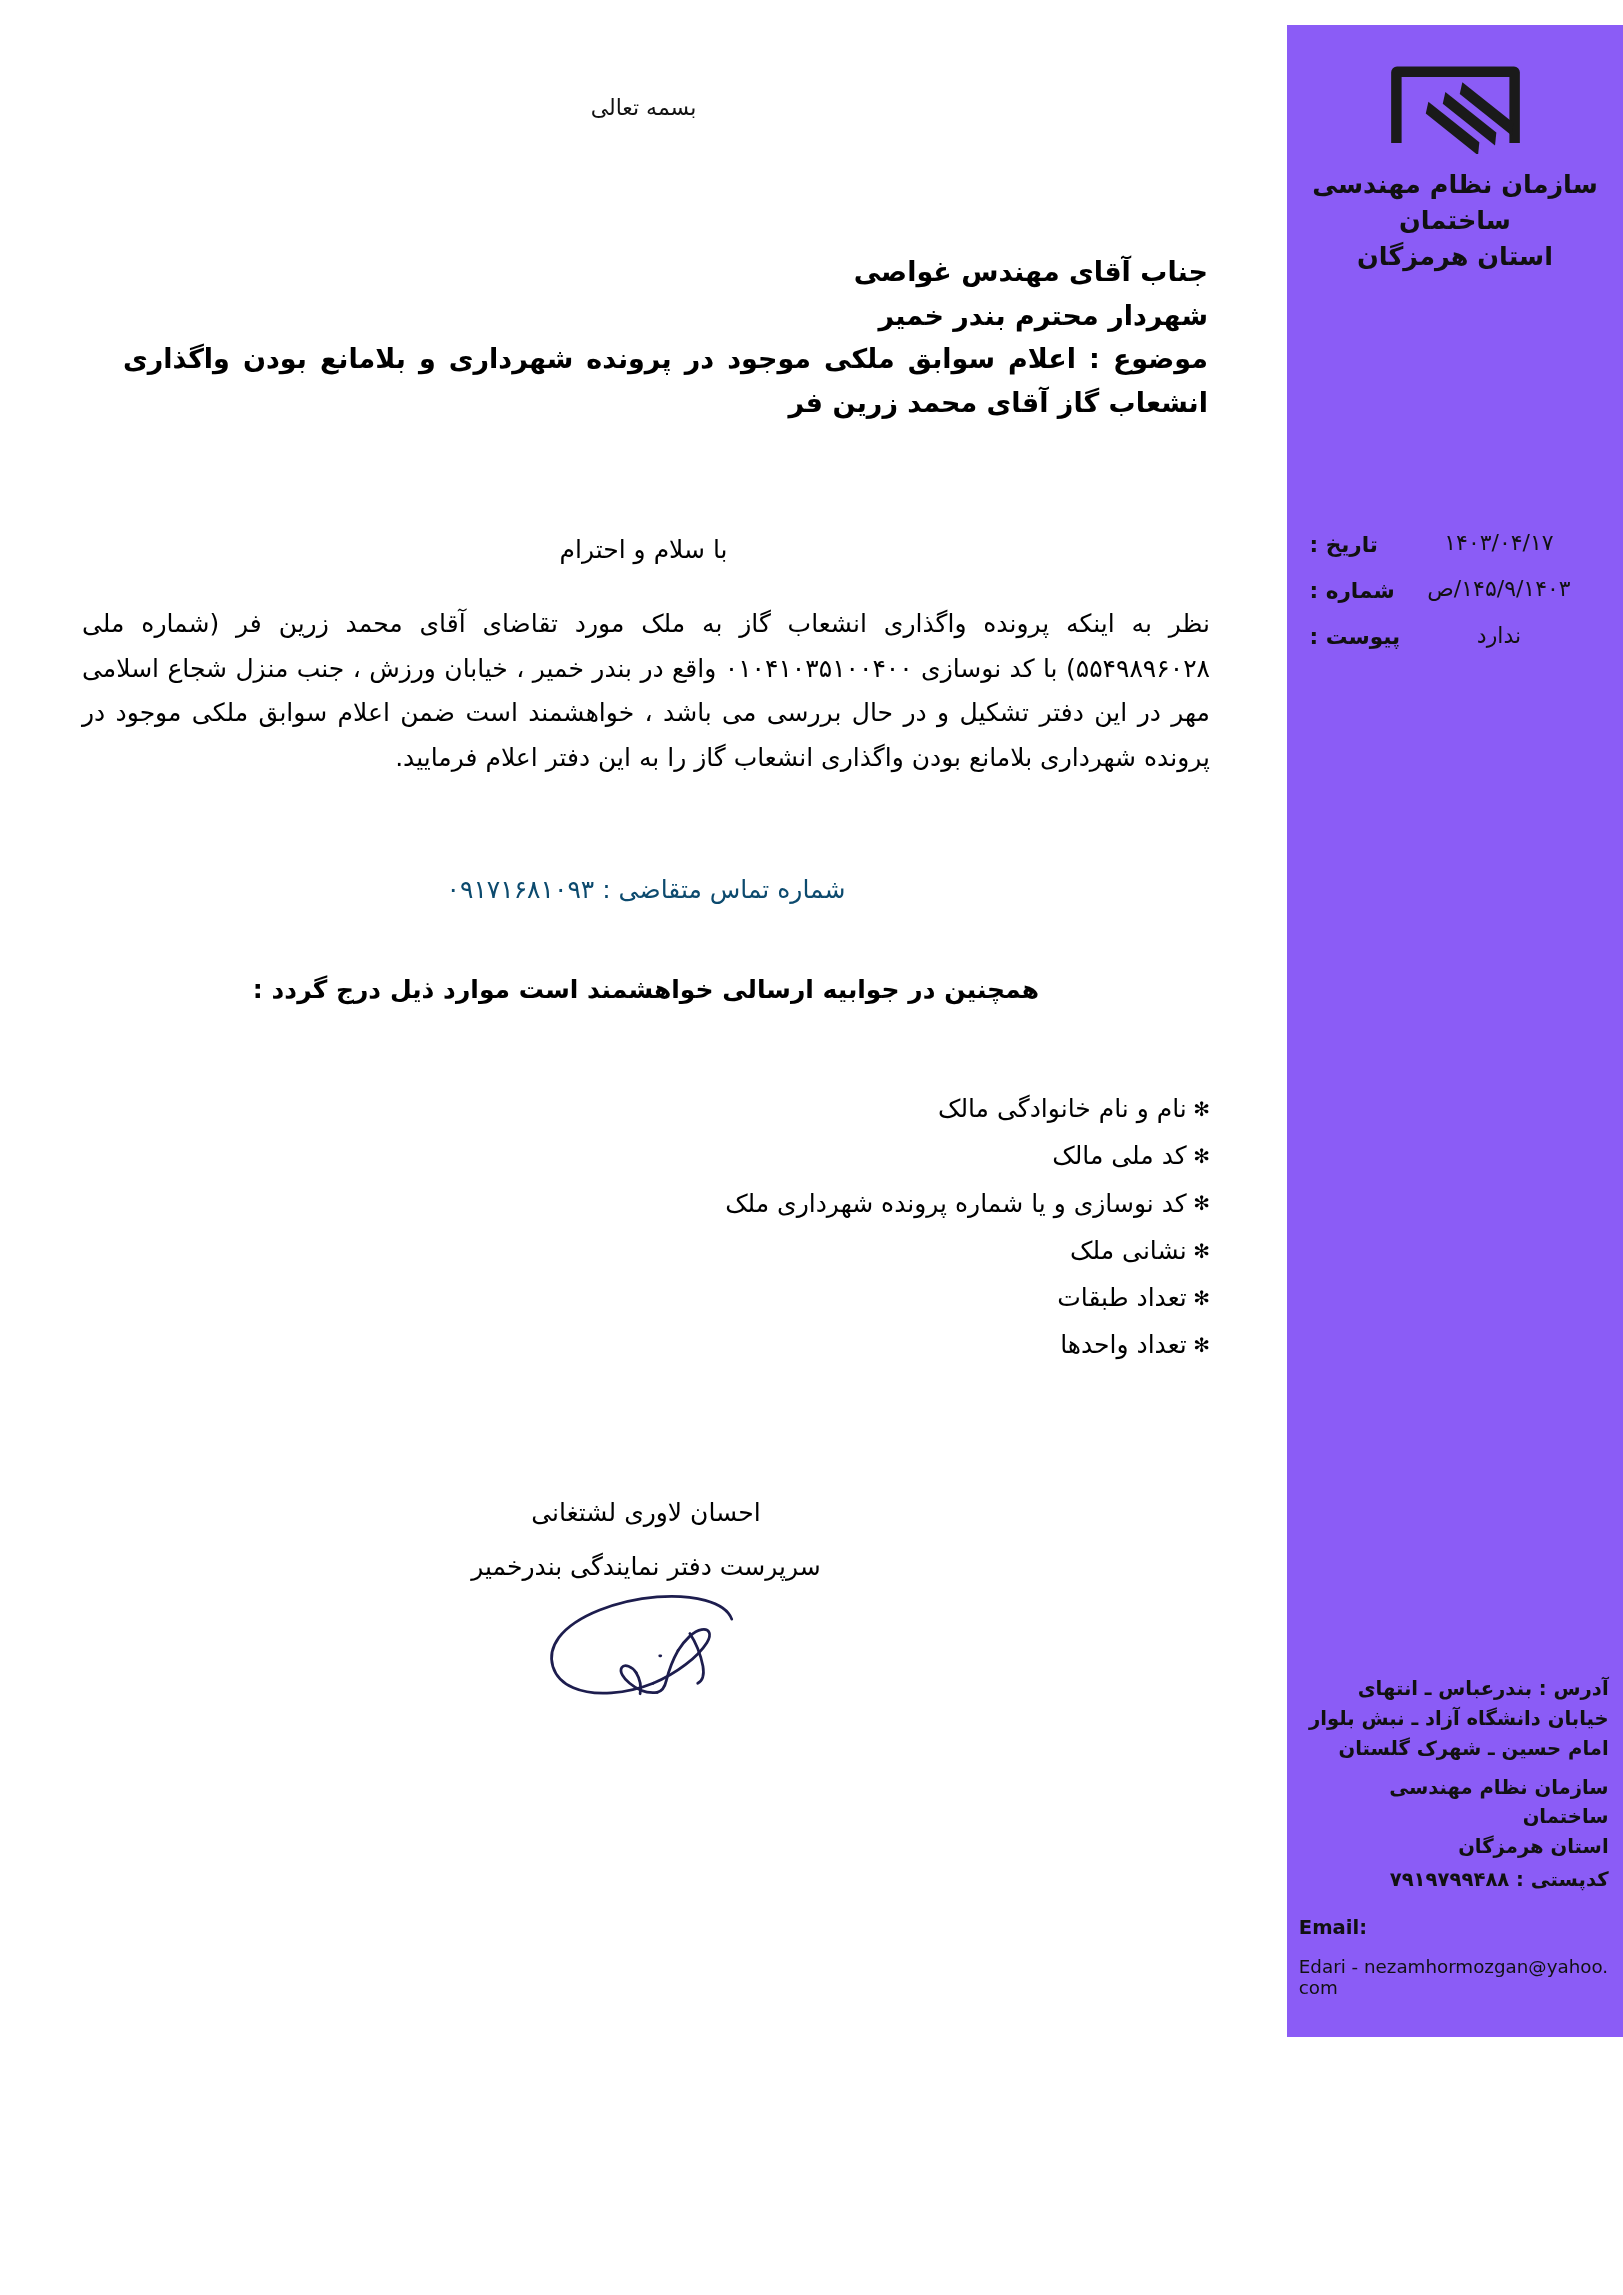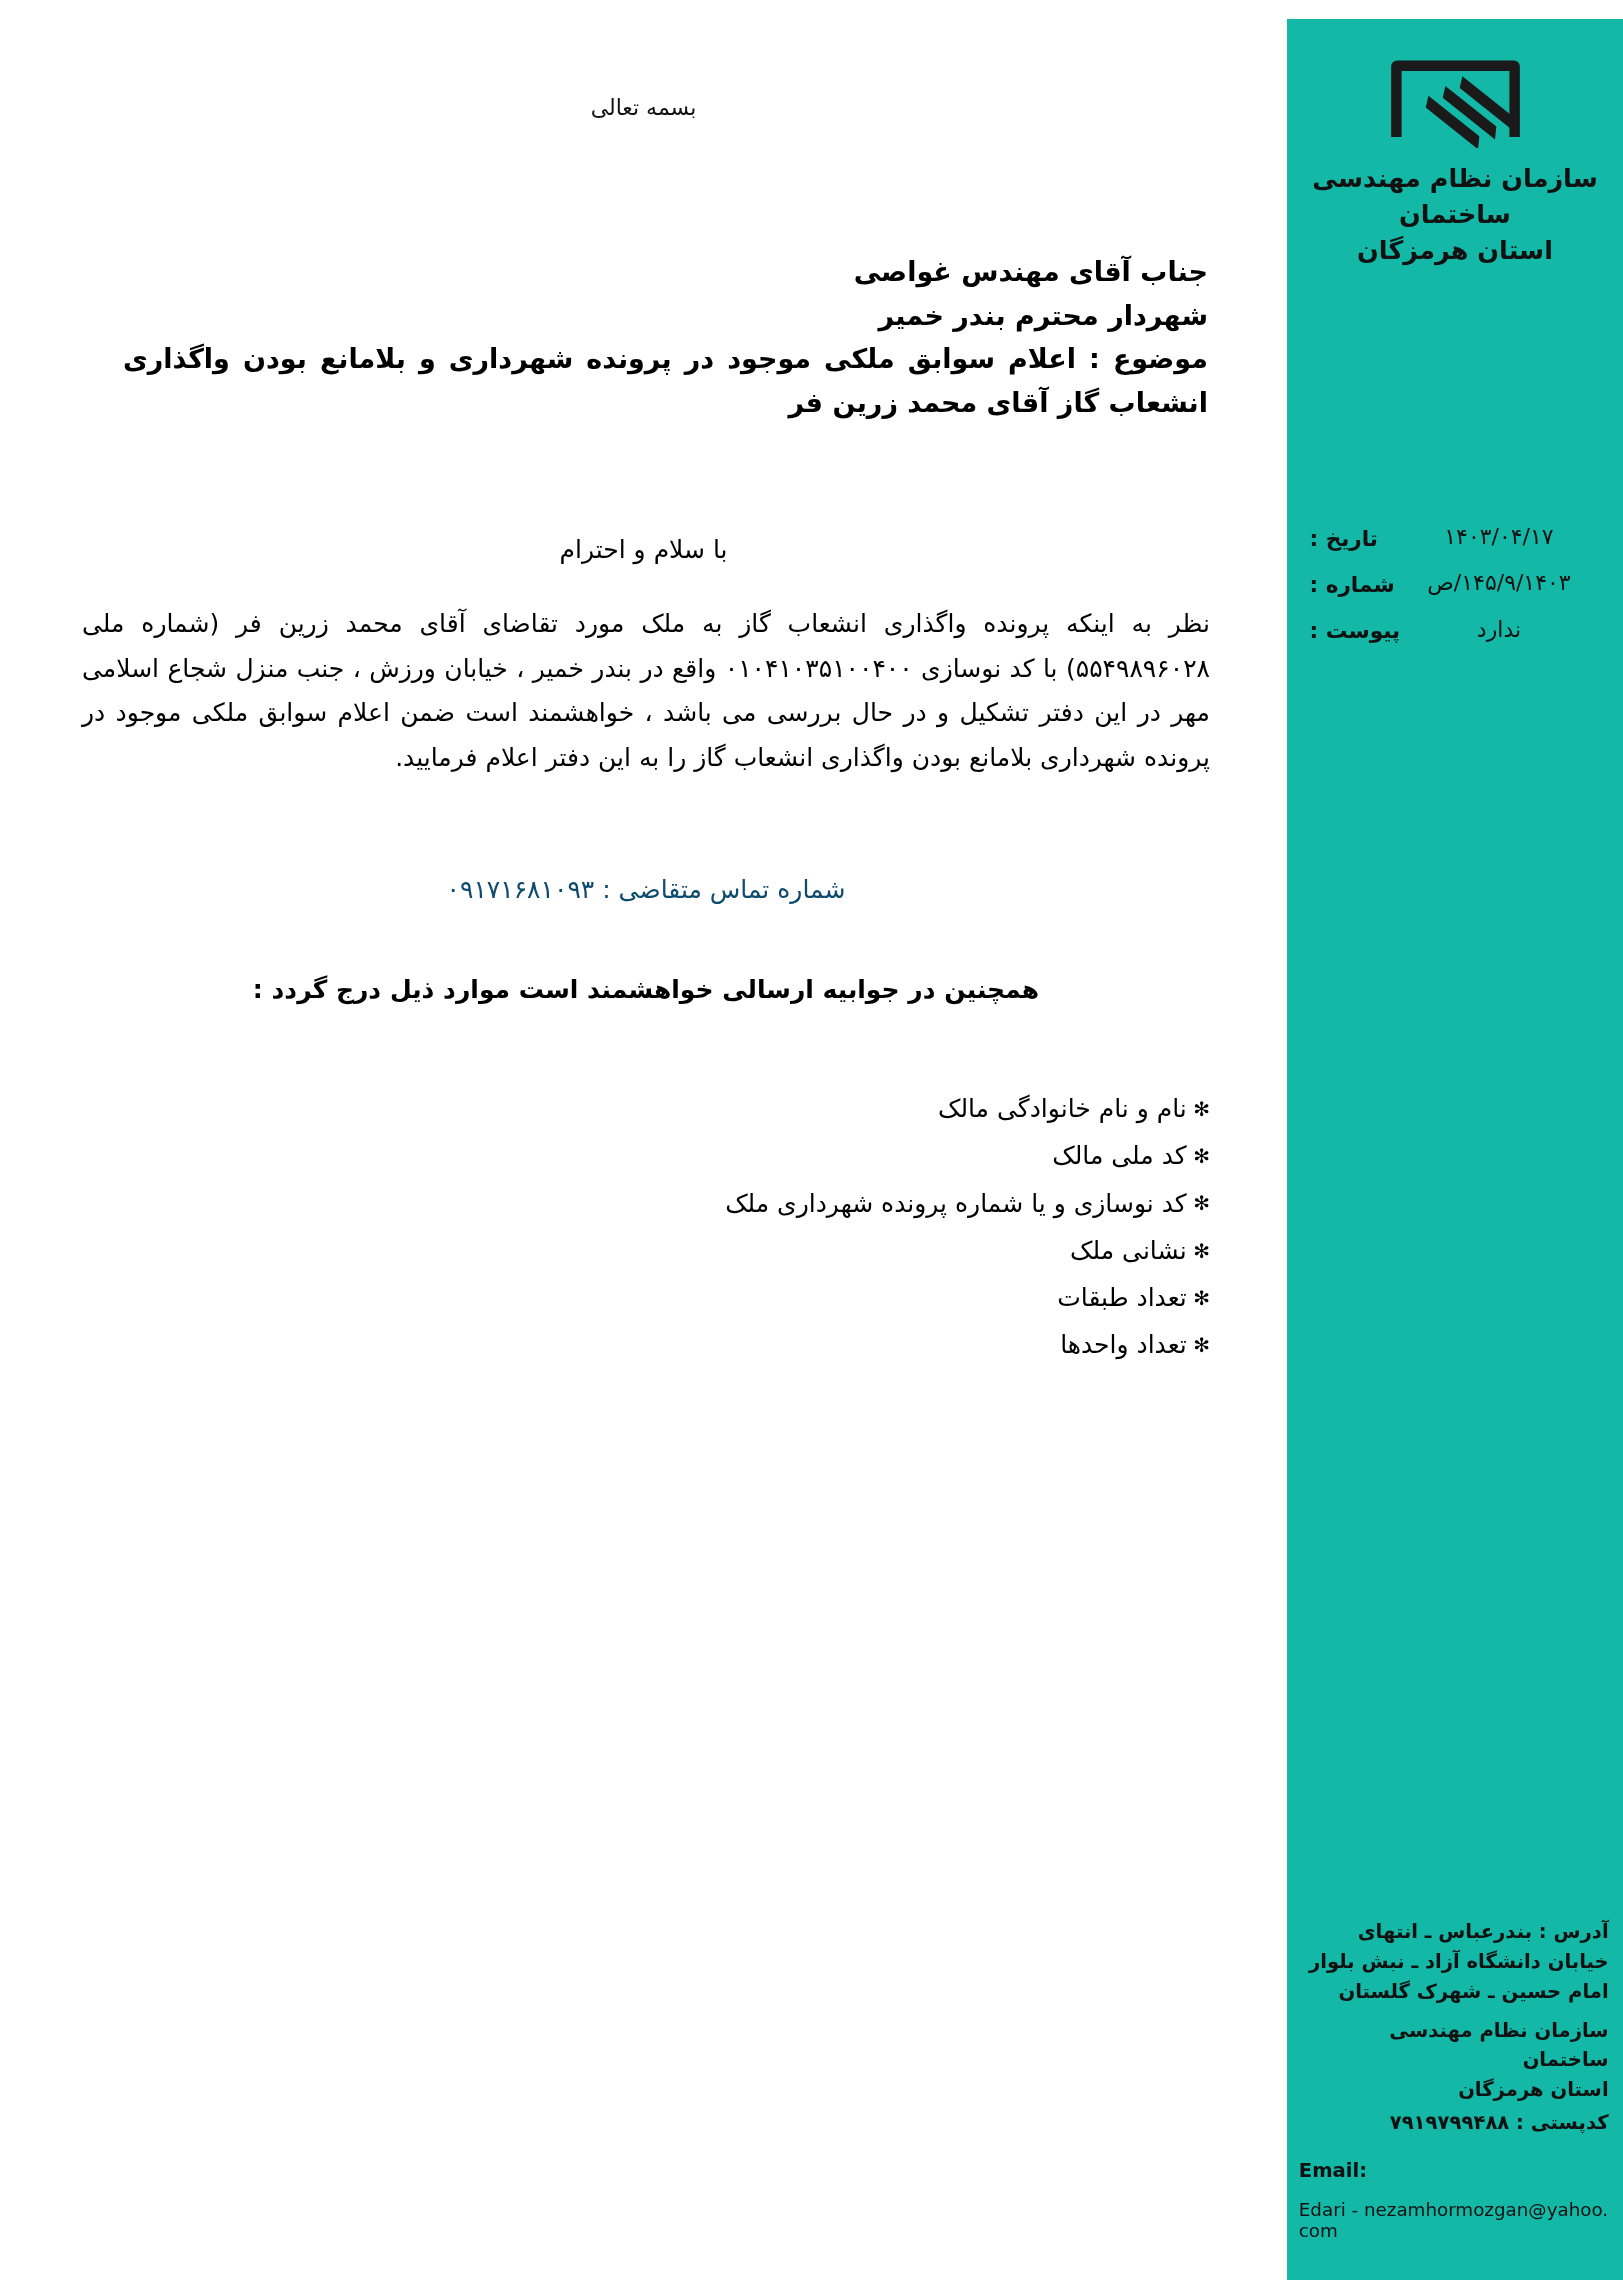--- a/index.html
+++ b/index.html
@@ -15,25 +15,25 @@
     height: 2295px;
     background: #ffffff;
     overflow: hidden;
     font-family: "DejaVu Sans", "Liberation Sans", sans-serif;
     color: #000000;
   }
 
   
   .sidebar {
     position: absolute;
-    top: 19px;
+    top: 25px;
     right: 0;
     width: 336px;
-    height: 2261px;
-    background: #14b8a6;
+    height: 2012px;
+    background: #8b5cf6;
     box-sizing: border-box;
   }
 
   .logo-wrap {
     position: absolute;
     top: 31px;
     left: 0;
     right: 0;
     text-align: center;
   }
@@ -326,20 +326,35 @@
         <span class="bullet-mark">✻</span><span>نشانی ملک</span>
       </li>
       <li class="bullet-item">
         <span class="bullet-mark">✻</span><span>تعداد طبقات</span>
       </li>
       <li class="bullet-item">
         <span class="bullet-mark">✻</span><span>تعداد واحدها</span>
       </li>
     </ul>
 
+    <div class="sign-block">
+      <div class="sign-name">احسان لاوری لشتغانی</div>
+      <div class="sign-role">سرپرست دفتر نمایندگی بندرخمیر</div>
+      <svg class="signature-img" viewBox="0 0 330 180">
+        <g fill="none" stroke="#1d1d4e" stroke-width="4.2" stroke-linecap="round" stroke-linejoin="round">
+          <path d="M296 52 C286 25, 236 14, 182 18 C122 23, 58 46, 32 80 C10 110, 22 143, 54 157 C86 171, 136 166, 176 150"></path>
+          <path d="M176 150 C212 135, 244 110, 258 88 C266 75, 262 66, 250 68 C238 70, 224 84, 214 100"></path>
+          <path d="M214 100 C206 114, 200 130, 196 146 C194 155, 190 162, 182 164"></path>
+          <path d="M182 164 C168 166, 152 160, 140 150 C130 142, 124 132, 128 126 C132 120, 144 124, 150 134"></path>
+          <path d="M150 134 C156 144, 158 156, 156 166"></path>
+          <path d="M232 74 C240 86, 248 104, 252 124 C254 136, 252 146, 244 150"></path>
+          <path d="M186 108 l1.5 0"></path>
+        </g>
+      </svg>
+    </div>
 
   </div>
 
   <div class="sidebar">
 
     <div class="logo-wrap">
       <svg class="logo-mark" width="141" height="98" viewBox="0 0 215 150">
 
         <path d="M18 16 h179 a9 9 0 0 1 9 9 v108 h-16 V32 H25 v101 H9 V25 a9 9 0 0 1 9 -9 z" fill="#1a1a1a"></path>
 

